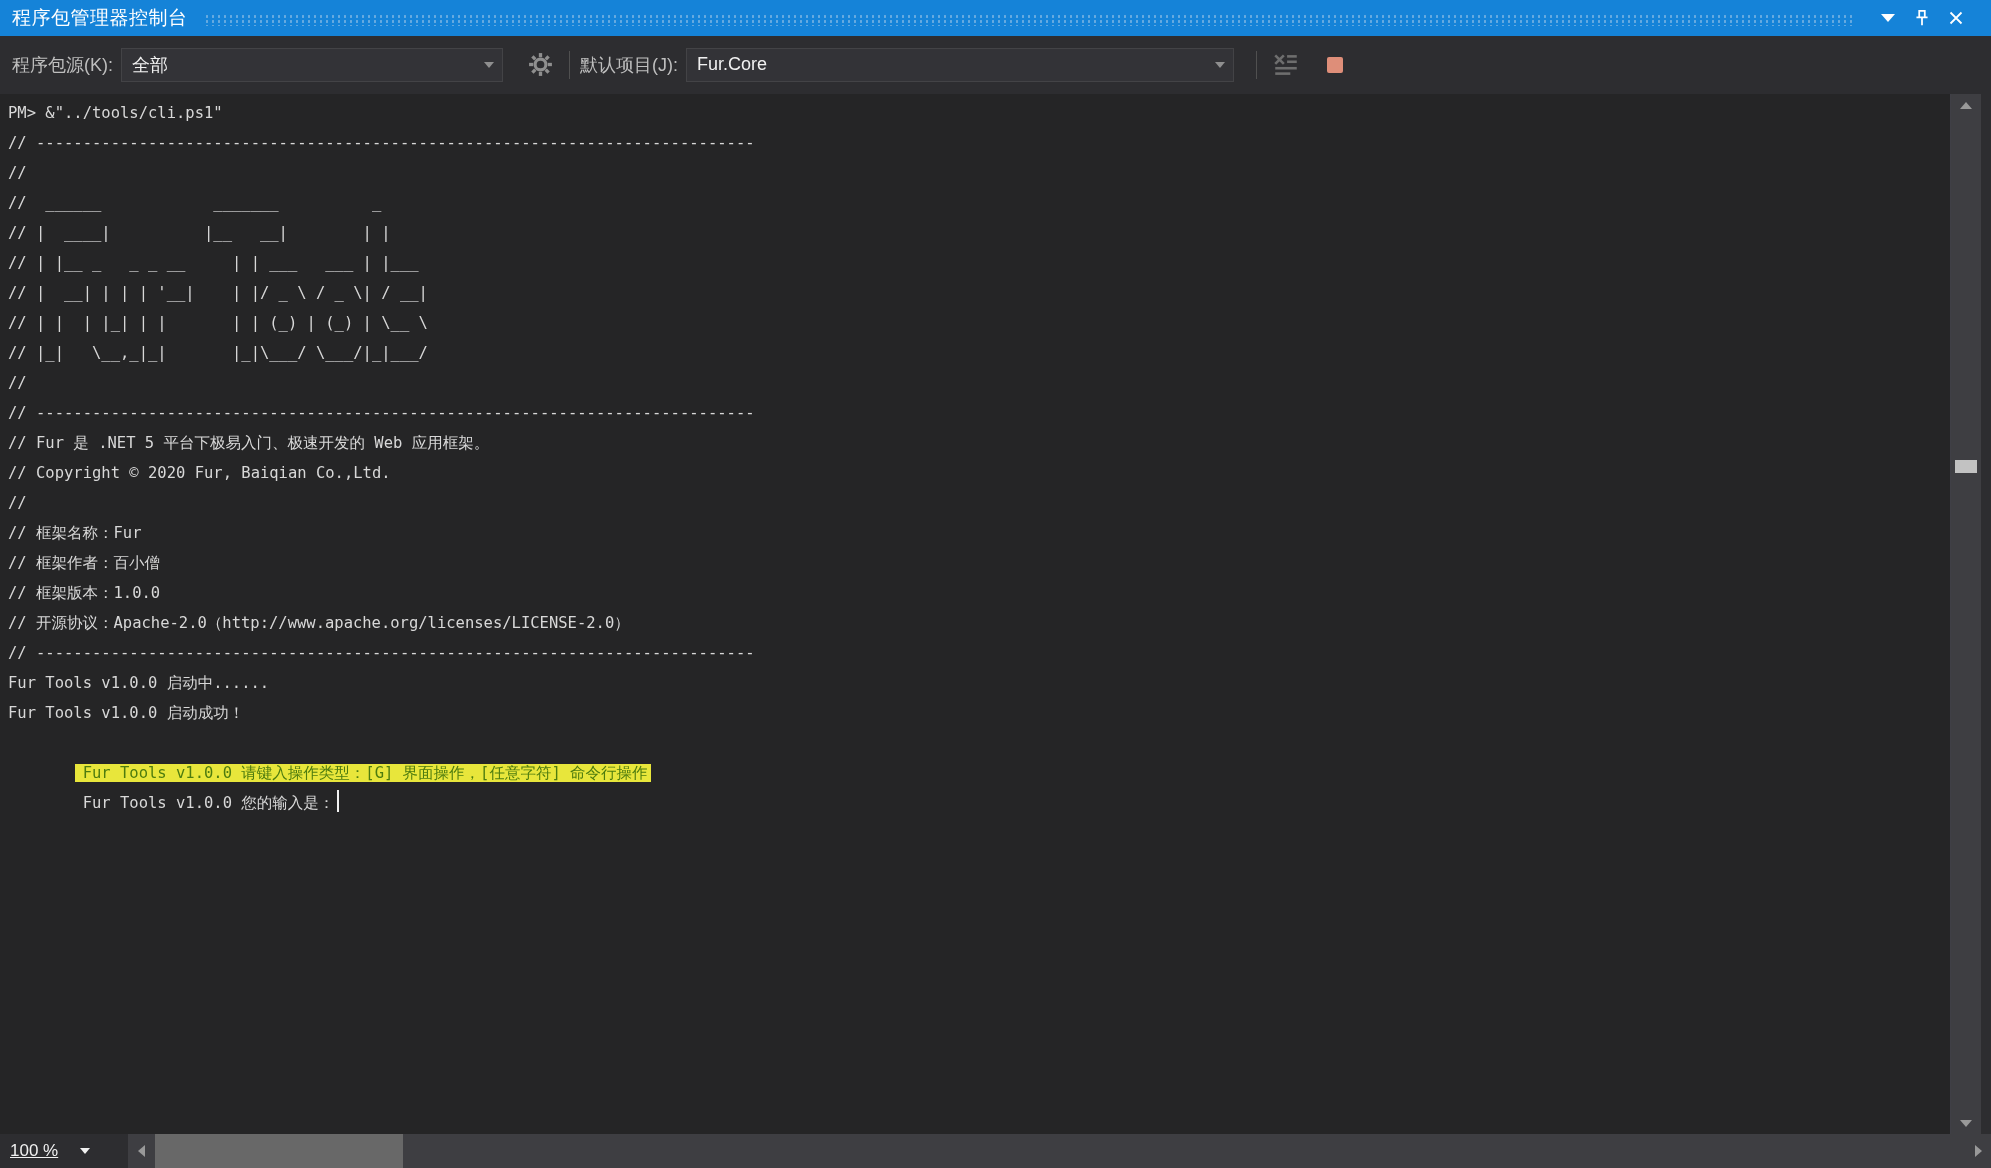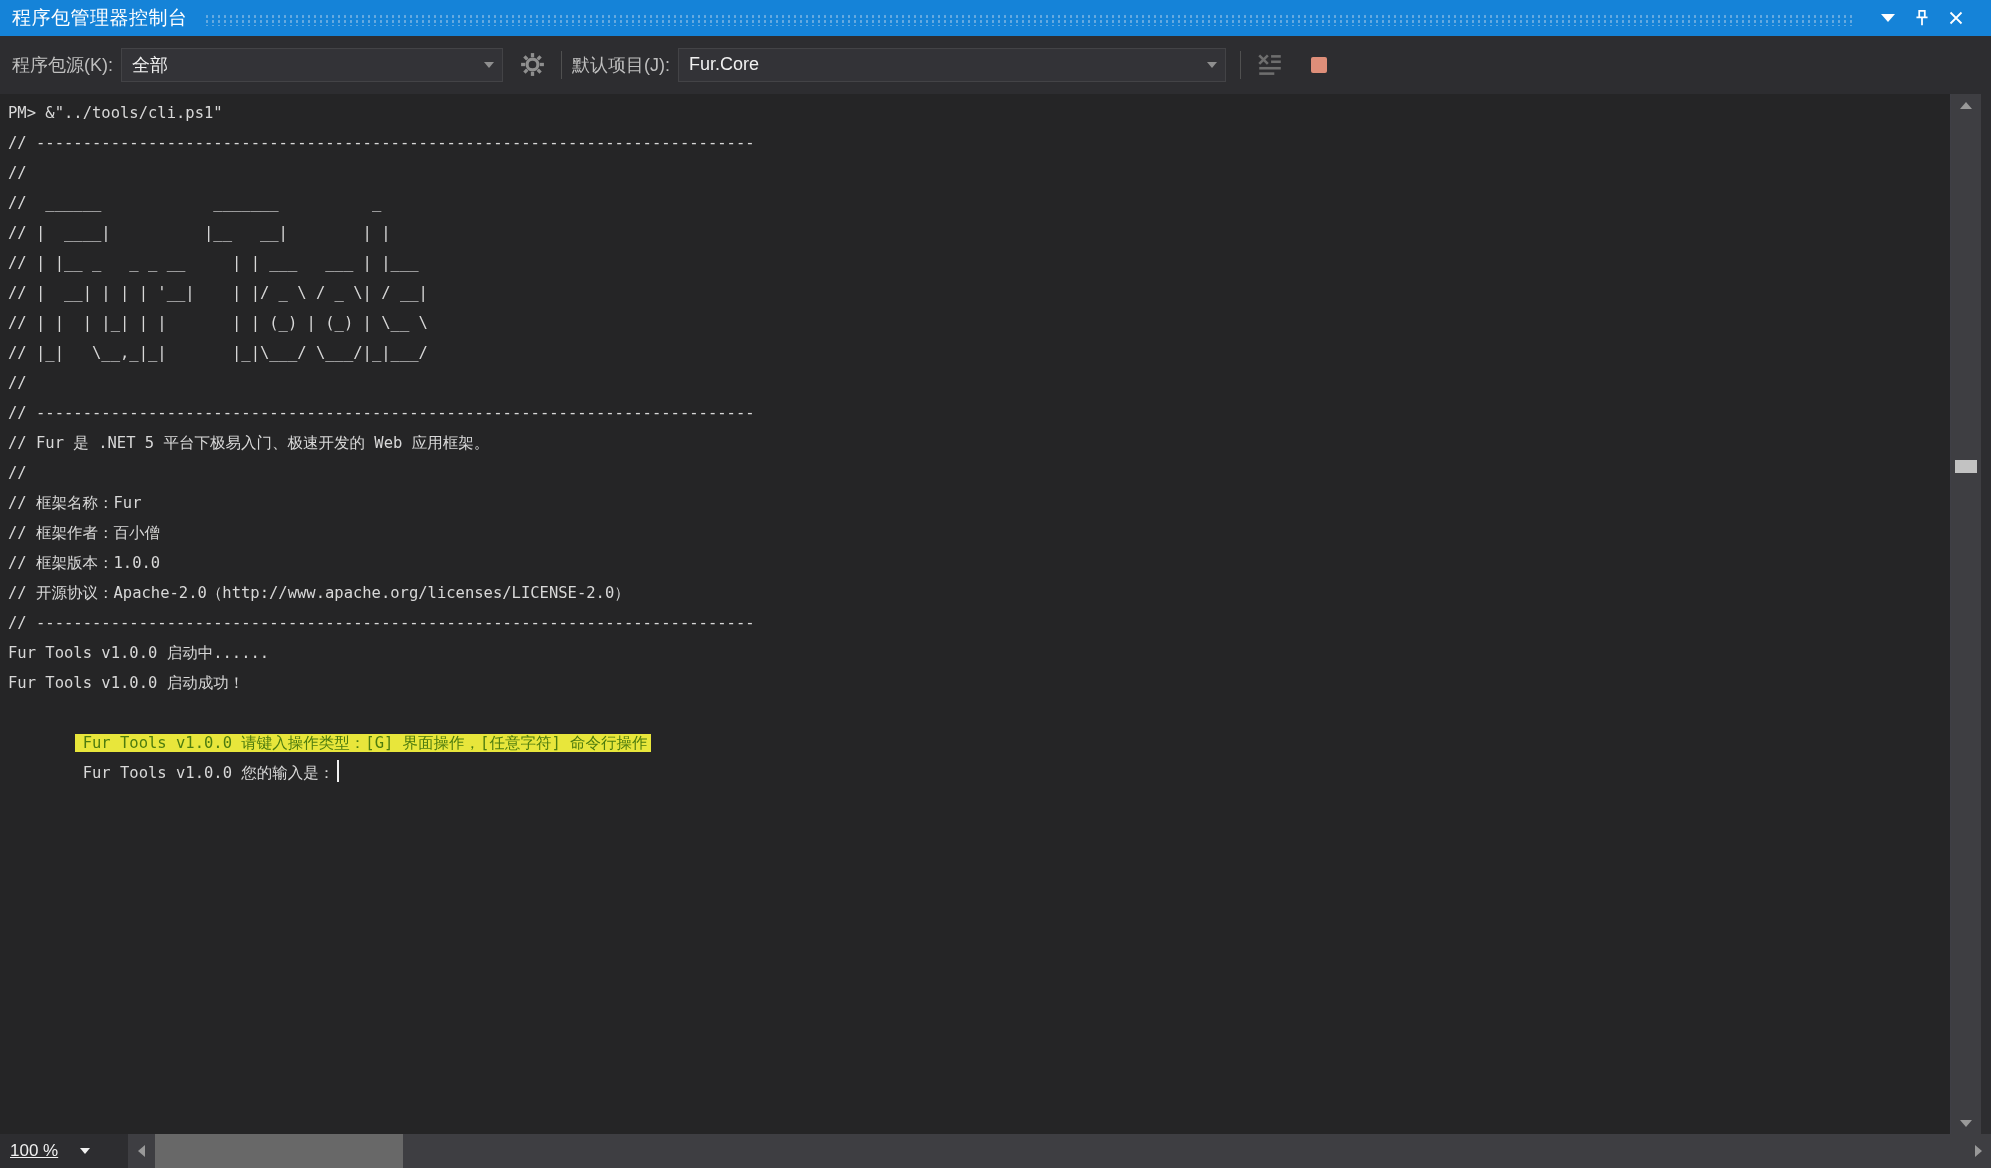--- a/index.html
+++ b/index.html
@@ -32,21 +32,21 @@
   }
 
   
   .toolbar {
     height: 58px; background: #2d2d30; display: flex; align-items: center;
     flex: 0 0 auto; padding-left: 12px; border-bottom: 1px solid #2d2d30;
   }
   .tool-label { color: #bebebe; font-size: 18px; white-space: nowrap; margin-right: 8px; }
   .combo {
     height: 34px; background: #333337; border: 1px solid #434346;
-    display: flex; align-items: center; padding: 0 8px 0 10px; margin-right: 10px;
+    display: flex; align-items: center; padding: 0 8px 0 10px; margin-right: 18px;
   }
   .combo .combo-value { color: #f1f1f1; font-size: 18px; flex: 1 1 auto; white-space: nowrap; }
   .combo-src { width: 382px; }
   .combo-proj { width: 548px; }
   .caret-down-gray {
     width: 0; height: 0; border-left: 5px solid transparent;
     border-right: 5px solid transparent; border-top: 6px solid #8f8f8f; margin-left: 8px;
   }
   .tool-icon-btn {
     width: 38px; height: 38px; display: flex; align-items: center; justify-content: center;
@@ -164,20 +164,21 @@
       <div class="line">//</div>
       <div class="line">//  ______            _______          _</div>
       <div class="line">// |  ____|          |__   __|        | |</div>
       <div class="line">// | |__ _   _ _ __     | | ___   ___ | |___</div>
       <div class="line">// |  __| | | | '__|    | |/ _ \ / _ \| / __|</div>
       <div class="line">// | |  | |_| | |       | | (_) | (_) | \__ \</div>
       <div class="line">// |_|   \__,_|_|       |_|\___/ \___/|_|___/</div>
       <div class="line">//</div>
       <div class="line">// -----------------------------------------------------------------------------</div>
       <div class="line">// Fur 是 .NET 5 平台下极易入门、极速开发的 Web 应用框架。</div>
+      <div class="line">// Copyright © 2020 Fur, Baiqian Co.,Ltd.</div>
       <div class="line">//</div>
       <div class="line">// 框架名称：Fur</div>
       <div class="line">// 框架作者：百小僧</div>
       <div class="line">// 框架版本：1.0.0</div>
       <div class="line">// 开源协议：Apache-2.0（http://www.apache.org/licenses/LICENSE-2.0）</div>
       <div class="line">// -----------------------------------------------------------------------------</div>
       <div class="line">Fur Tools v1.0.0 启动中......</div>
       <div class="line">Fur Tools v1.0.0 启动成功！</div>
       <div class="line row-hl">
         <span class="hl">Fur Tools v1.0.0 请键入操作类型：[G] 界面操作，[任意字符] 命令行操作</span>

